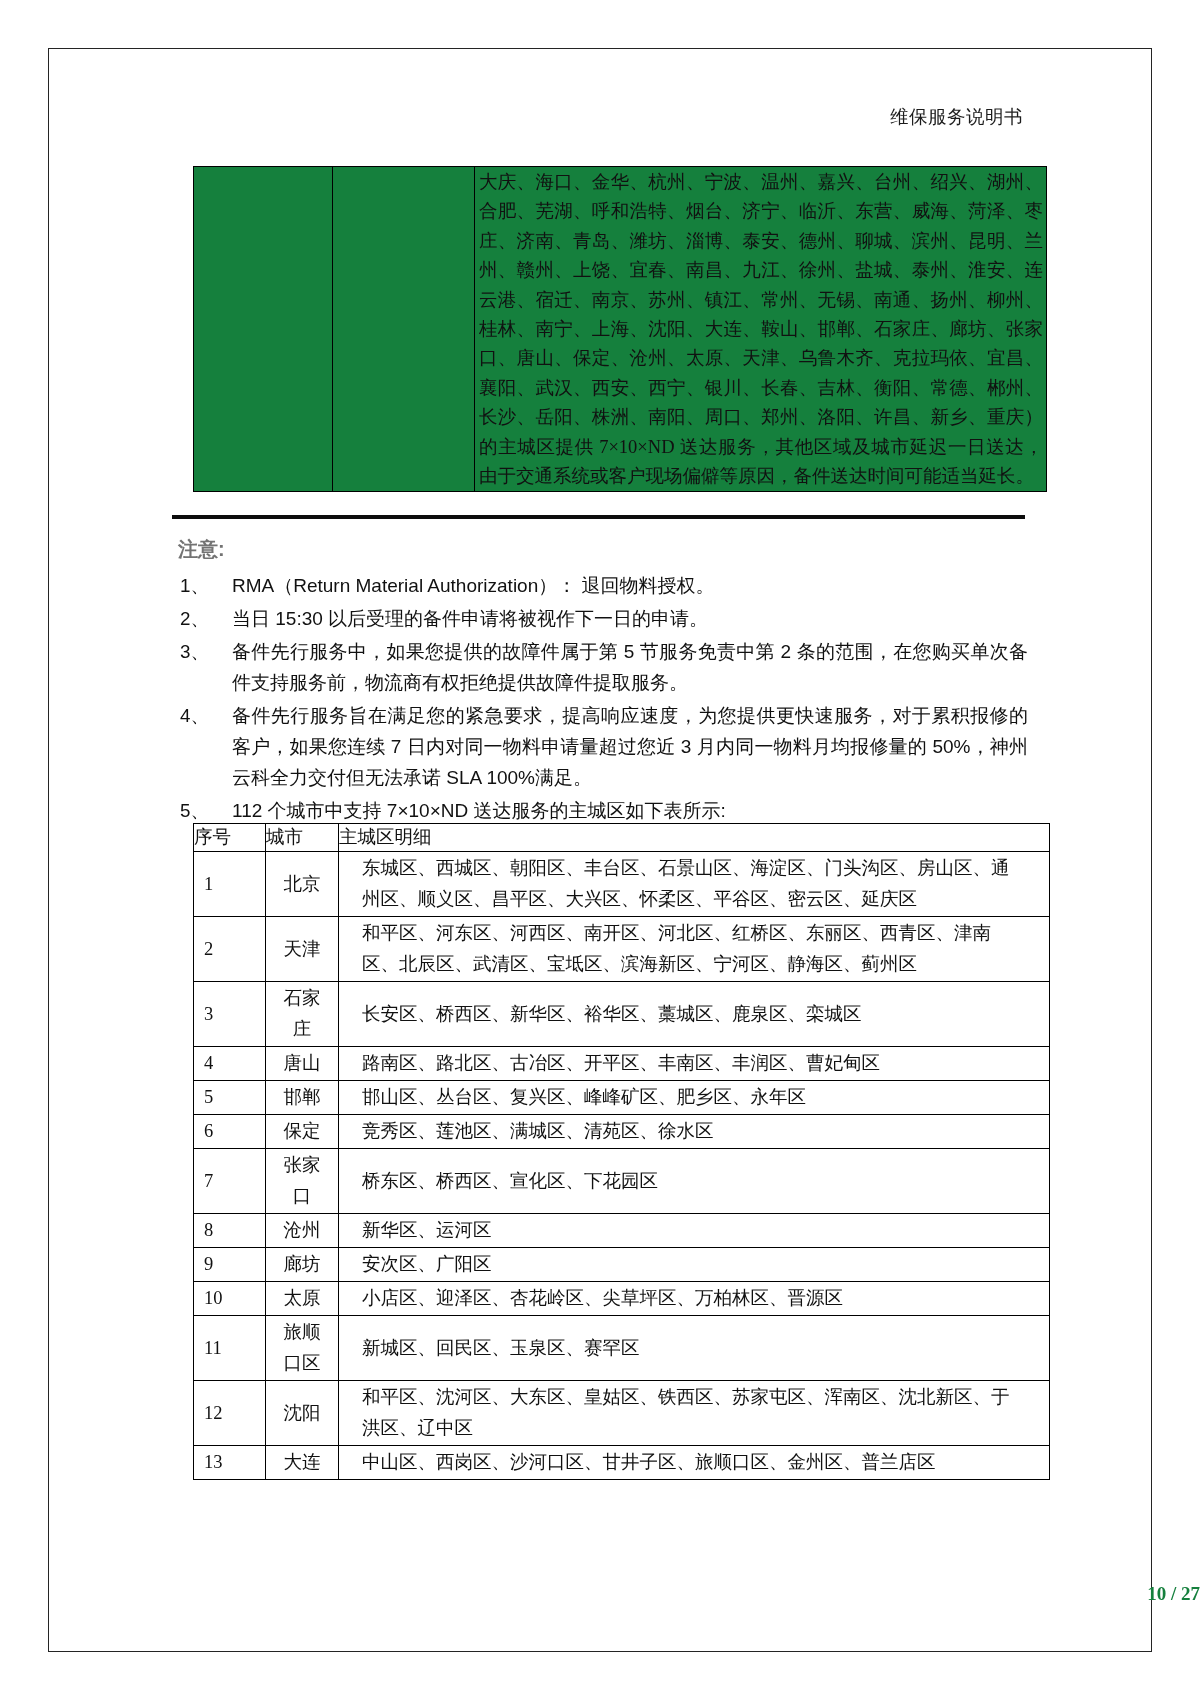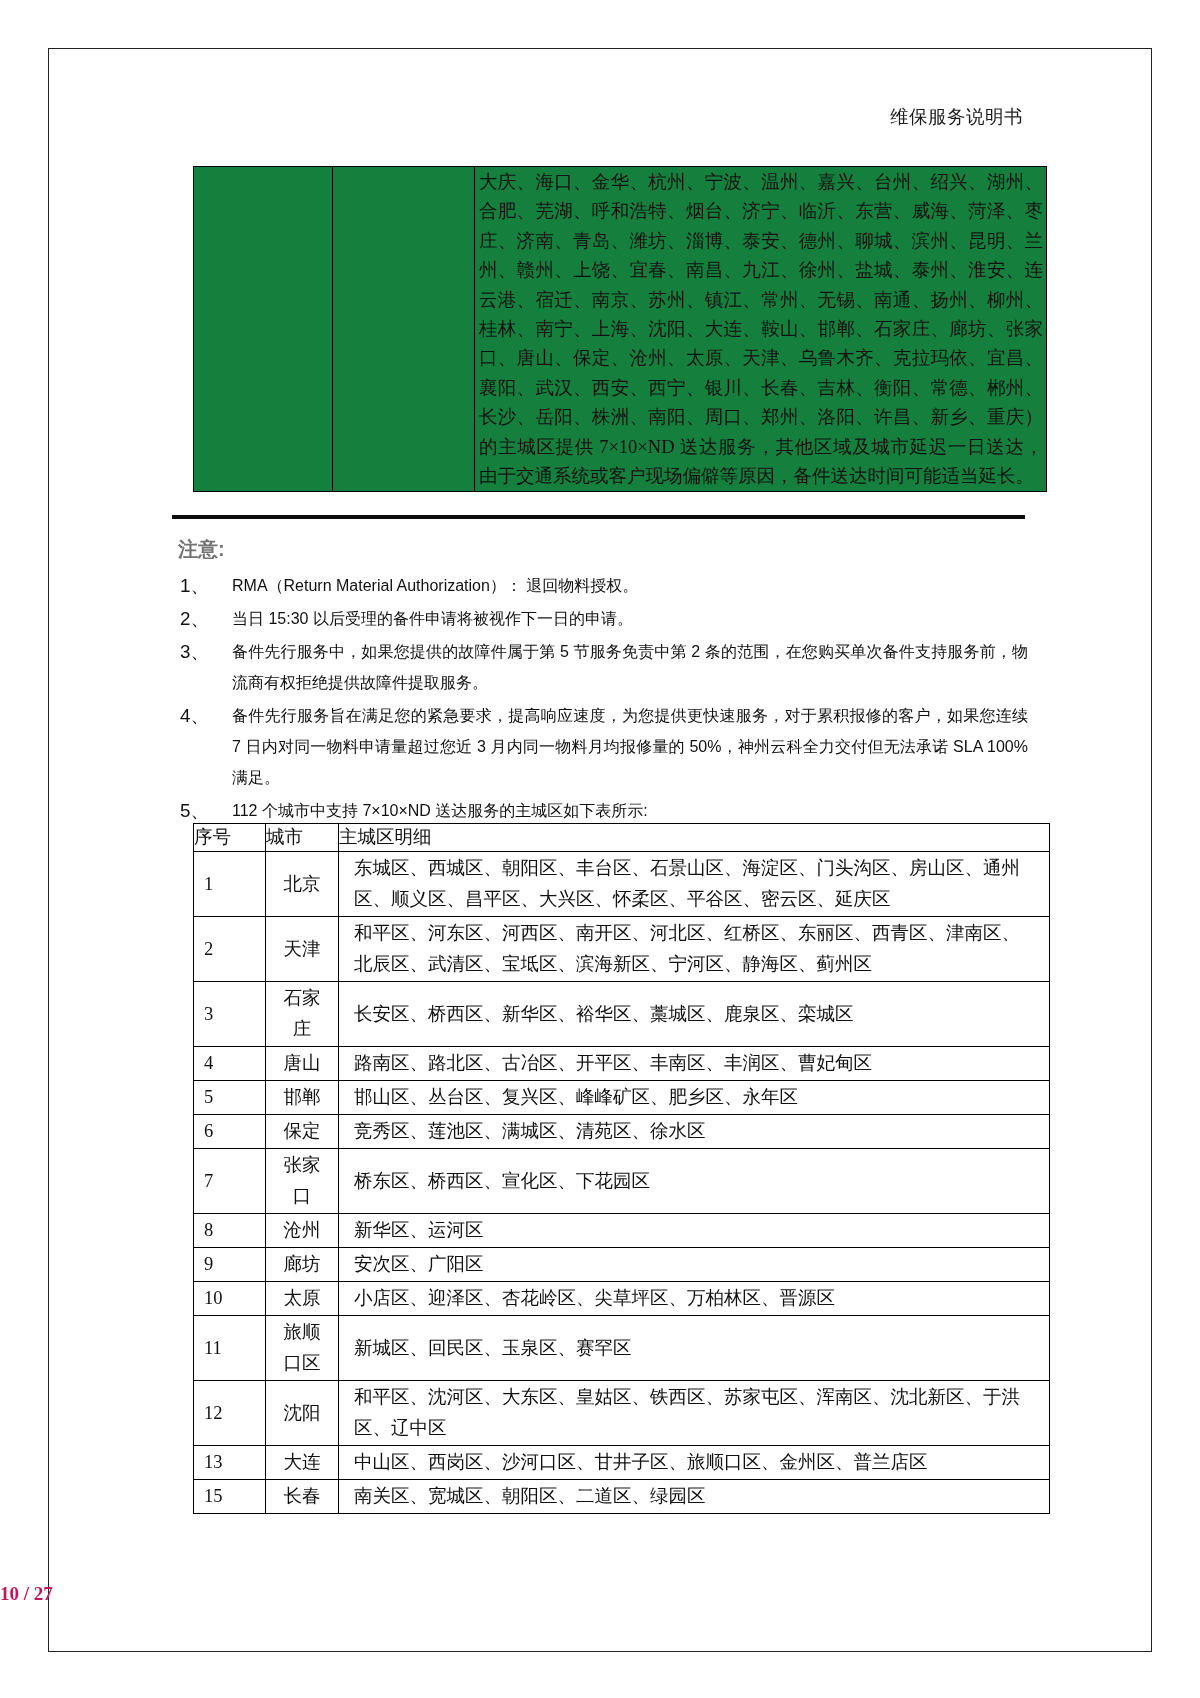--- a/index.html
+++ b/index.html
@@ -17,33 +17,33 @@
   .t1 .c1{width:139px;border-right:1.5px solid #000;box-sizing:border-box;}
   .t1 .c2{width:142px;border-right:1.5px solid #000;box-sizing:border-box;}
   .t1 .c3{flex:1;padding:1px 3px 0 4px;box-sizing:border-box;overflow:hidden;
       font-family:"Liberation Serif", serif;font-size:18.5px;line-height:29.4px;
       text-align:justify;text-justify:inter-character;color:#111;}
   .rule{position:absolute;left:172px;top:515px;width:853px;height:4px;background:#0d0d0d;}
   .notice-label{position:absolute;left:178px;top:536px;font-size:20px;font-weight:bold;color:#737373;}
   .notes{position:absolute;left:180px;top:570px;width:848px;margin:0;padding:0;list-style:none;}
   .notes li{display:flex;margin:0 0 2px 0;}
   .notes .num{width:52px;flex:0 0 52px;font-size:18.8px;line-height:31px;color:#111;}
-  .notes .txt{flex:1;font-size:16px;line-height:31px;text-align:justify;color:#111;}
+  .notes .txt{flex:1;font-size:19px;line-height:31px;text-align:justify;color:#111;}
   
   .dt{position:absolute;left:193px;top:823px;width:857px;border-collapse:collapse;
       table-layout:fixed;font-family:"Liberation Serif", serif;color:#111;}
   .dt th,.dt td{border:1.5px solid #000;font-weight:normal;font-size:18.5px;}
   .dt th{height:27px;line-height:27px;padding:0;text-align:left;}
   .dt col.no{width:72px;} .dt col.city{width:73px;}
   .dt td{vertical-align:middle;}
   .dt td.no{padding:1px 4px 1px 10px;line-height:31px;text-align:left;}
   .dt td.city{padding:1px 14px;line-height:31px;text-align:center;}
-  .dt td.d{padding:1px 15px;line-height:31px;text-align:left;}
-  .footer{position:absolute;left:0;top:1583px;width:1200px;text-align:left;
-      font-family:"Liberation Serif", serif;font-weight:bold;font-size:19px;color:#be185d;}
+  .dt td.d{padding:1px 23px;line-height:31px;text-align:left;}
+  .footer{position:absolute;left:0;top:1583px;width:1200px;text-align:right;
+      font-family:"Liberation Serif", serif;font-weight:bold;font-size:19px;color:#15803d;}
 </style>
 </head>
 <body>
 
 <div class="page">
   <div class="frame"></div>
 
   <div class="hdr">维保服务说明书</div>
 
   <div class="t1">
@@ -151,22 +151,17 @@
         <tr>
           <td class="no">12</td>
           <td class="city">沈阳</td>
           <td class="d">和平区、沈河区、大东区、皇姑区、铁西区、苏家屯区、浑南区、沈北新区、于洪区、辽中区</td>
         </tr>
         <tr>
           <td class="no">13</td>
           <td class="city">大连</td>
           <td class="d">中山区、西岗区、沙河口区、甘井子区、旅顺口区、金州区、普兰店区</td>
         </tr>
-        <tr>
-          <td class="no">15</td>
-          <td class="city">长春</td>
-          <td class="d">南关区、宽城区、朝阳区、二道区、绿园区</td>
-        </tr>
       </tbody>
   </table>
 
   <div class="footer">10 / 27</div>
 </div>
 
 </body></html>

